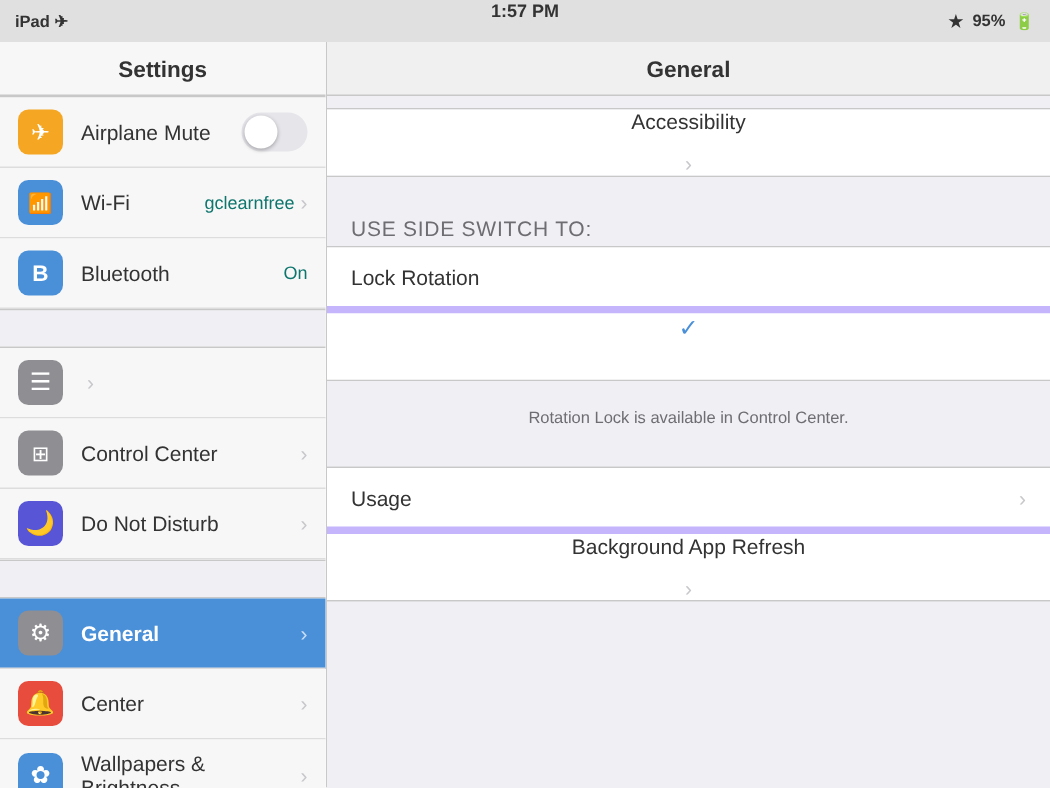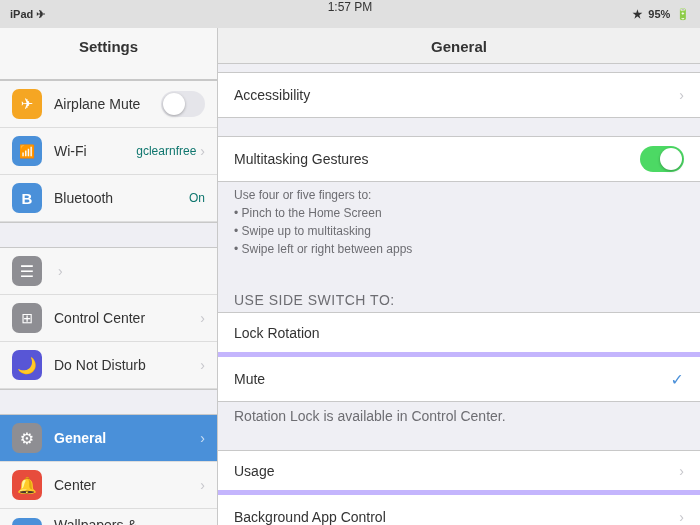--- a/index.html
+++ b/index.html
@@ -11,42 +11,42 @@
       height: 28px;
       display: flex;
       justify-content: space-between;
       padding: 0 10px;
       font-size: 11px;
       font-weight: 600;
       color: #333;
       flex-shrink: 0;
     }
     .status-left { display: flex; align-items: center; gap: 6px; }
-    .status-center { position: absolute; left: 50%; transform: translateX(-50%); font-size: 12px; font-weight: 400; }
+    .status-center { position: absolute; left: 50%; transform: translateX(-50%); font-size: 12px; font-weight: 700; }
     .status-right { display: flex; align-items: center; gap: 6px; }
 
     
     .main-layout {
       display: flex;
       flex: 1;
       overflow: hidden;
     }
 
     
     .sidebar {
       width: 218px;
       background: #f7f7f7;
       border-right: 1px solid #c8c8c8;
       overflow-y: auto;
       flex-shrink: 0;
     }
 
     .sidebar-header {
       text-align: center;
-      padding: 10px 0 24px;
+      padding: 10px 0 8px;
       font-size: 15px;
       font-weight: 600;
       color: #333;
       background: #f7f7f7;
       border-bottom: 1px solid #c8c8c8;
     }
 
     .sidebar-section {
       margin-top: 0;
     }
@@ -152,41 +152,42 @@
 
     .section-header-text {
       font-size: 14px;
       color: #6d6d72;
       padding: 8px 16px 4px;
       text-transform: uppercase;
       letter-spacing: 0.5px;
     }
 
     .section-footer-text {
-      font-size: 14px;
+      font-size: 11px;
       color: #6d6d72;
-      padding: 6px 16px 8px;
+      padding: 19px 16px 8px;
+      text-align: center;
     }
 
     .table-group {
       background: white;
       border-top: 1px solid #c8c8c8;
       border-bottom: 1px solid #c8c8c8;
     }
 
     .table-row {
       display: flex;
       align-items: center;
       padding: 0 16px;
       min-height: 44px;
       border-bottom: 5px solid #c4b5fd;
       background: white;
       cursor: pointer;
     }
-    .table-row:last-child { border-bottom: none; }
+    .table-row:last-child { border-bottom: none; flex-direction: column; }
 
     .table-row-label {
       font-size: 14px;
       color: #333;
       flex: 1;
     }
     .table-row-chevron {
       color: #c7c7cc;
       font-size: 14px;
     }
@@ -293,58 +294,41 @@
 
     <div class="table-section section-first-mt">
       <div class="table-group">
         <div class="table-row">
           <span class="table-row-label">Accessibility</span>
           <span class="table-row-chevron">›</span>
         </div>
       </div>
     </div>
 
-    <div class="table-section">
-      <div class="table-group">
-        <div class="table-row">
-          <span class="table-row-label">Multitasking Gestures</span>
-          <div class="toggle on">
-              <div class="toggle-knob"></div>
-            </div>
-        </div>
-      </div>
-      <div class="multitasking-desc">
-        Use four or five fingers to:<br>
-        • Pinch to the Home Screen<br>
-        • Swipe up to multitasking<br>
-        • Swipe left or right between apps
-      </div>
-    </div>
 
     <div class="table-section">
       <div class="section-header-text">USE SIDE SWITCH TO:</div>
       <div class="table-group">
         <div class="table-row">
           <span class="table-row-label">Lock Rotation</span>
         </div>
         <div class="table-row">
-          <span class="table-row-label">Mute</span>
           <span class="table-row-checkmark">✓</span>
         </div>
       </div>
       <div class="section-footer-text">Rotation Lock is available in Control Center.</div>
     </div>
 
     <div class="table-section">
       <div class="table-group">
         <div class="table-row">
           <span class="table-row-label">Usage</span>
           <span class="table-row-chevron">›</span>
         </div>
         <div class="table-row">
-          <span class="table-row-label">Background App Control</span>
+          <span class="table-row-label">Background App Refresh</span>
           <span class="table-row-chevron">›</span>
         </div>
       </div>
     </div>
 
   </div>
 </div>
 
 </body></html>

